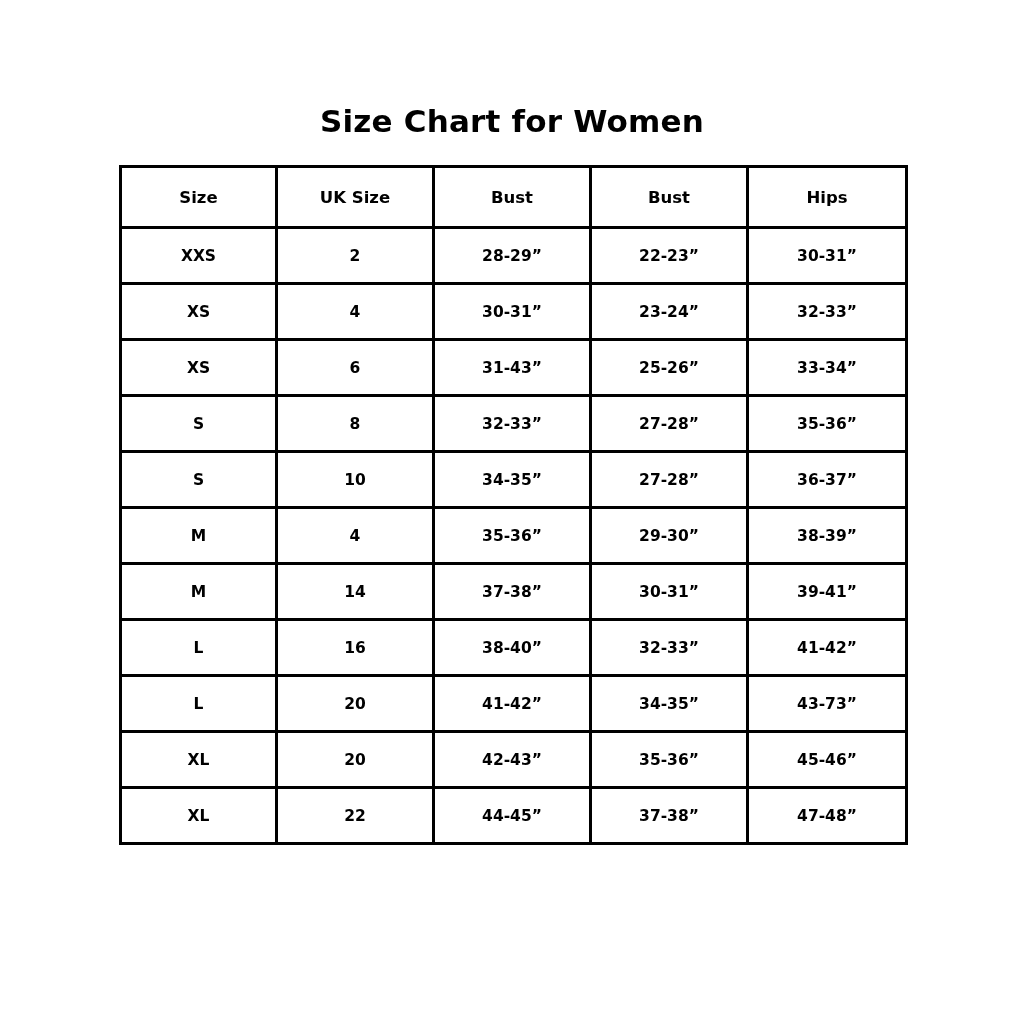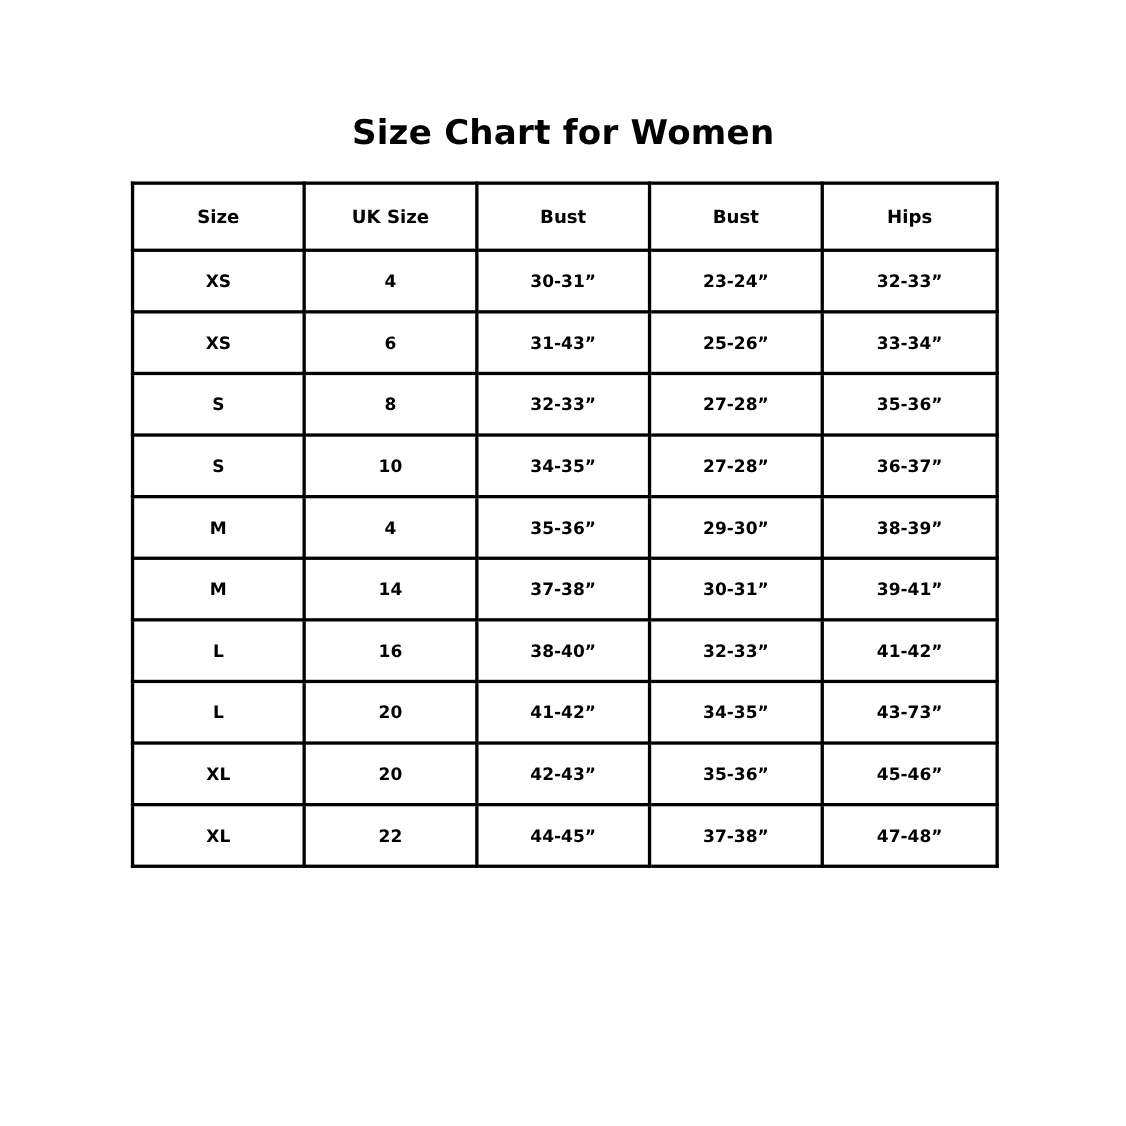--- a/index.html
+++ b/index.html
@@ -81,20 +81,27 @@
         <tr>
           <th>Size</th>
           <th>UK Size</th>
           <th>Bust</th>
           <th>Bust</th>
           <th>Hips</th>
         </tr>
       </thead>
       <tbody>
         <tr>
+          <td>XXS</td>
+          <td>2</td>
+          <td>28-29”</td>
+          <td>22-23”</td>
+          <td>30-31”</td>
+        </tr>
+        <tr>
           <td>XS</td>
           <td>4</td>
           <td>30-31”</td>
           <td>23-24”</td>
           <td>32-33”</td>
         </tr>
         <tr>
           <td>XS</td>
           <td>6</td>
           <td>31-43”</td>

